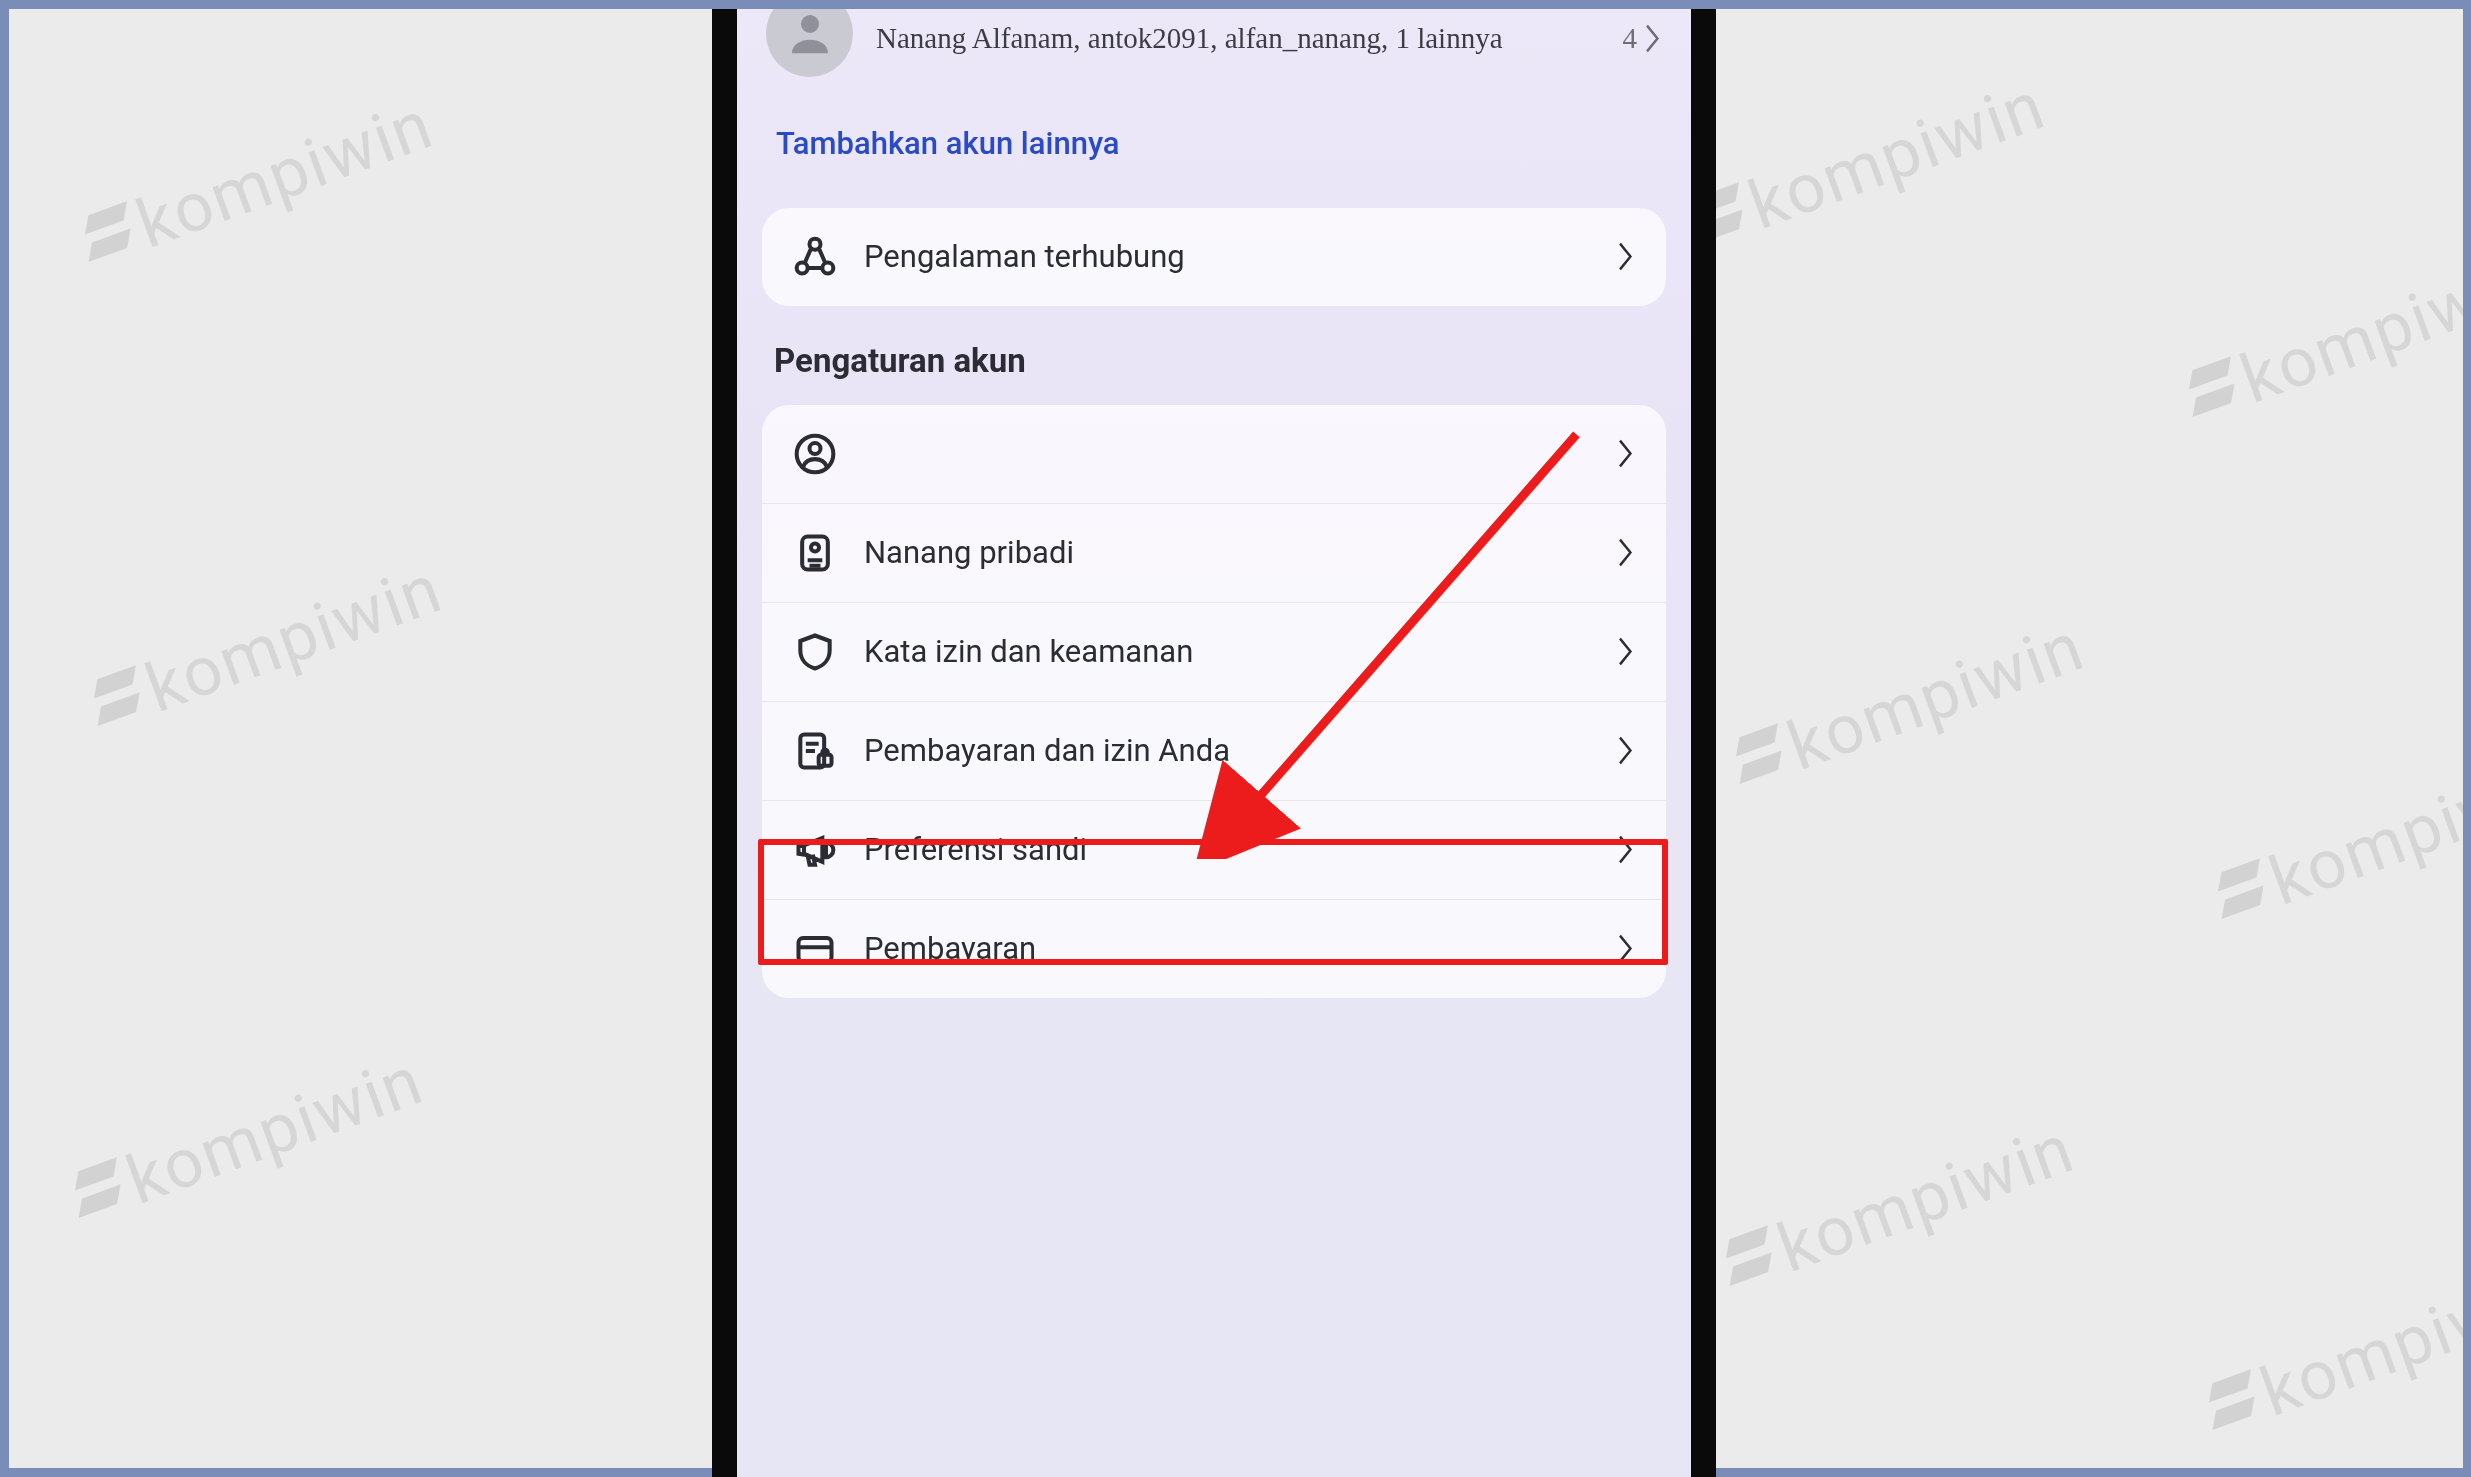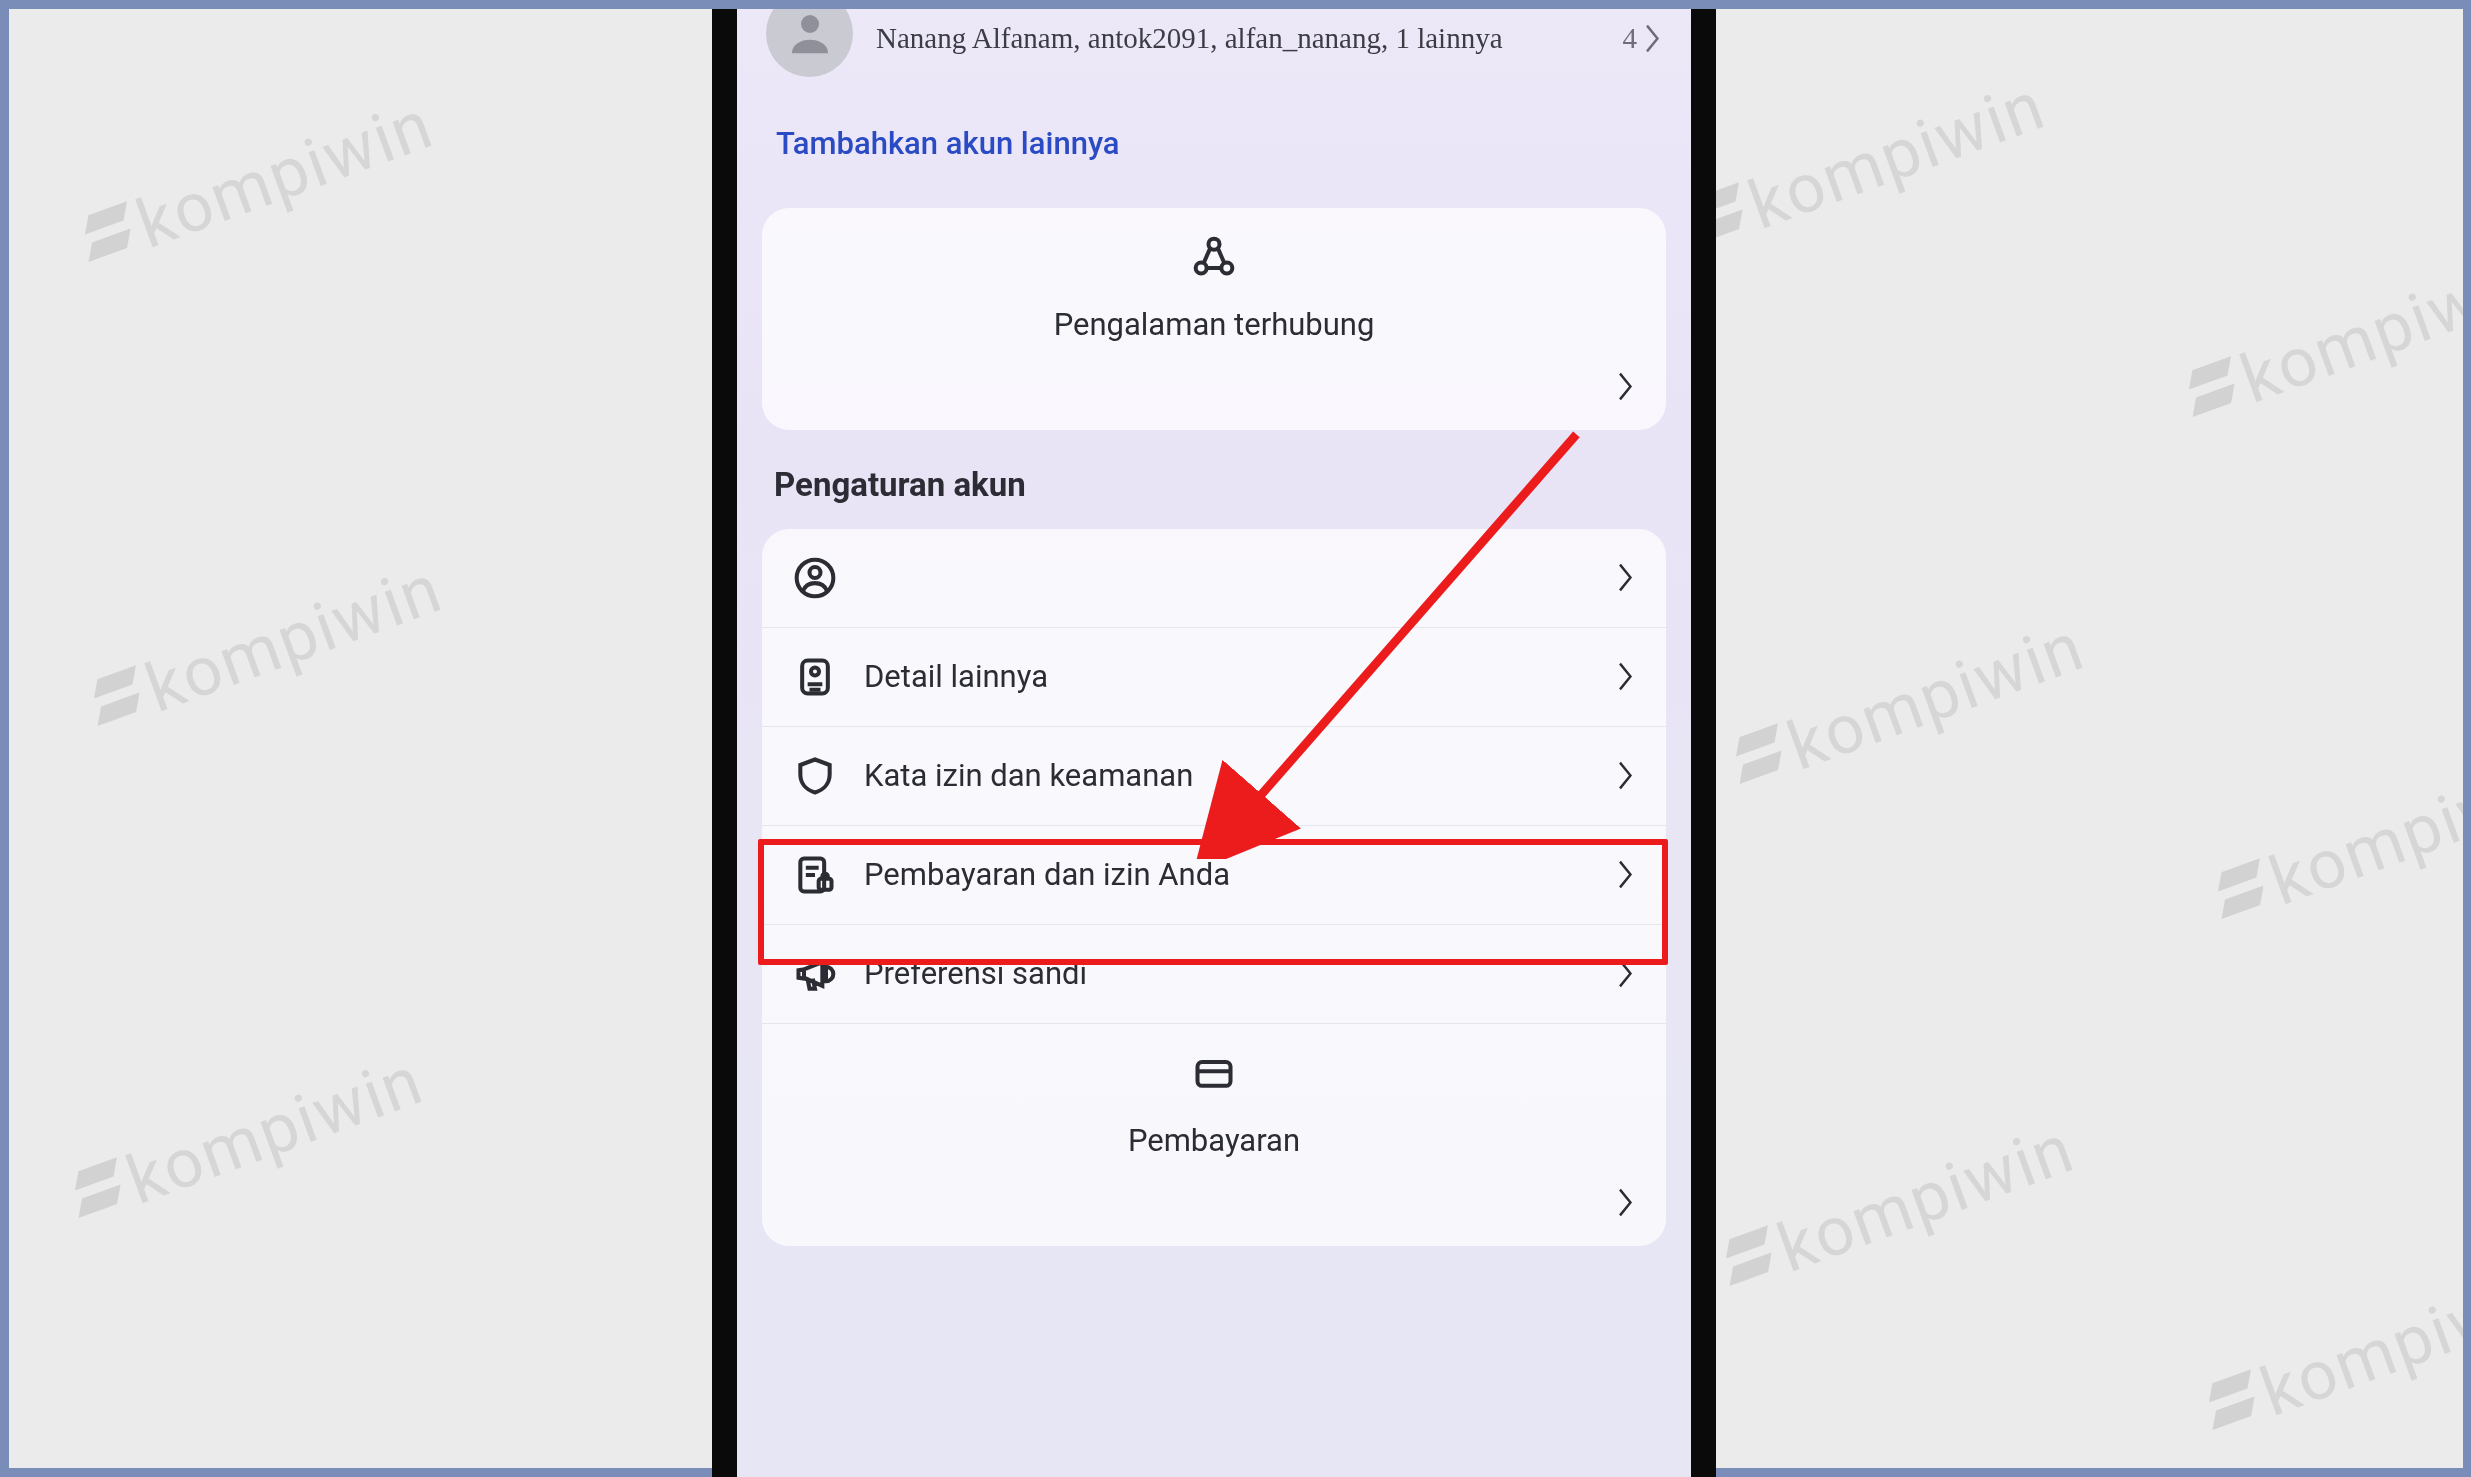--- a/index.html
+++ b/index.html
@@ -128,21 +128,21 @@
     overflow: hidden;
   }
   .row {
     display: flex;
     align-items: center;
     padding: 27px 31px;
     gap: 27px;
     border-bottom: 1px solid rgba(0,0,0,0.07);
     position: relative;
   }
-  .row:last-child { border-bottom: none; flex-direction: column; }
+  .row:last-child { border-bottom: none; }
   .row-icon {
     width: 44px;
     height: 44px;
     flex-shrink: 0;
     display: flex;
     align-items: center;
     justify-content: center;
   }
   .row-icon svg { width: 100%; height: 100%; }
   .row-icon svg * { stroke: #2b2c34; stroke-width: 2.2; fill: none; }
@@ -281,21 +281,21 @@
         </div>
 
         <div class="row">
           <span class="row-icon">
             <svg viewBox="0 0 24 24">
                 <rect x="5" y="3" width="14" height="18" rx="3"></rect>
                 <circle cx="12" cy="9" r="2.2"></circle>
                 <path d="M8 16h8 M9 19h6"></path>
               </svg>
           </span>
-          <span class="row-label">Detail lainnya</span>
+          <span class="row-label">Nanang pribadi</span>
           <span class="chevron-right"><svg viewBox="0 0 24 40">
                 <path d="M5 4 L18 20 L5 36"></path>
               </svg></span>
         </div>
 
         <div class="row">
           <span class="row-icon">
             <svg viewBox="0 0 24 24">
                 <path d="M12 3l8 3v5c0 5-3.2 8.6-8 10-4.8-1.4-8-5-8-10V6l8-3z"></path>
               </svg>

